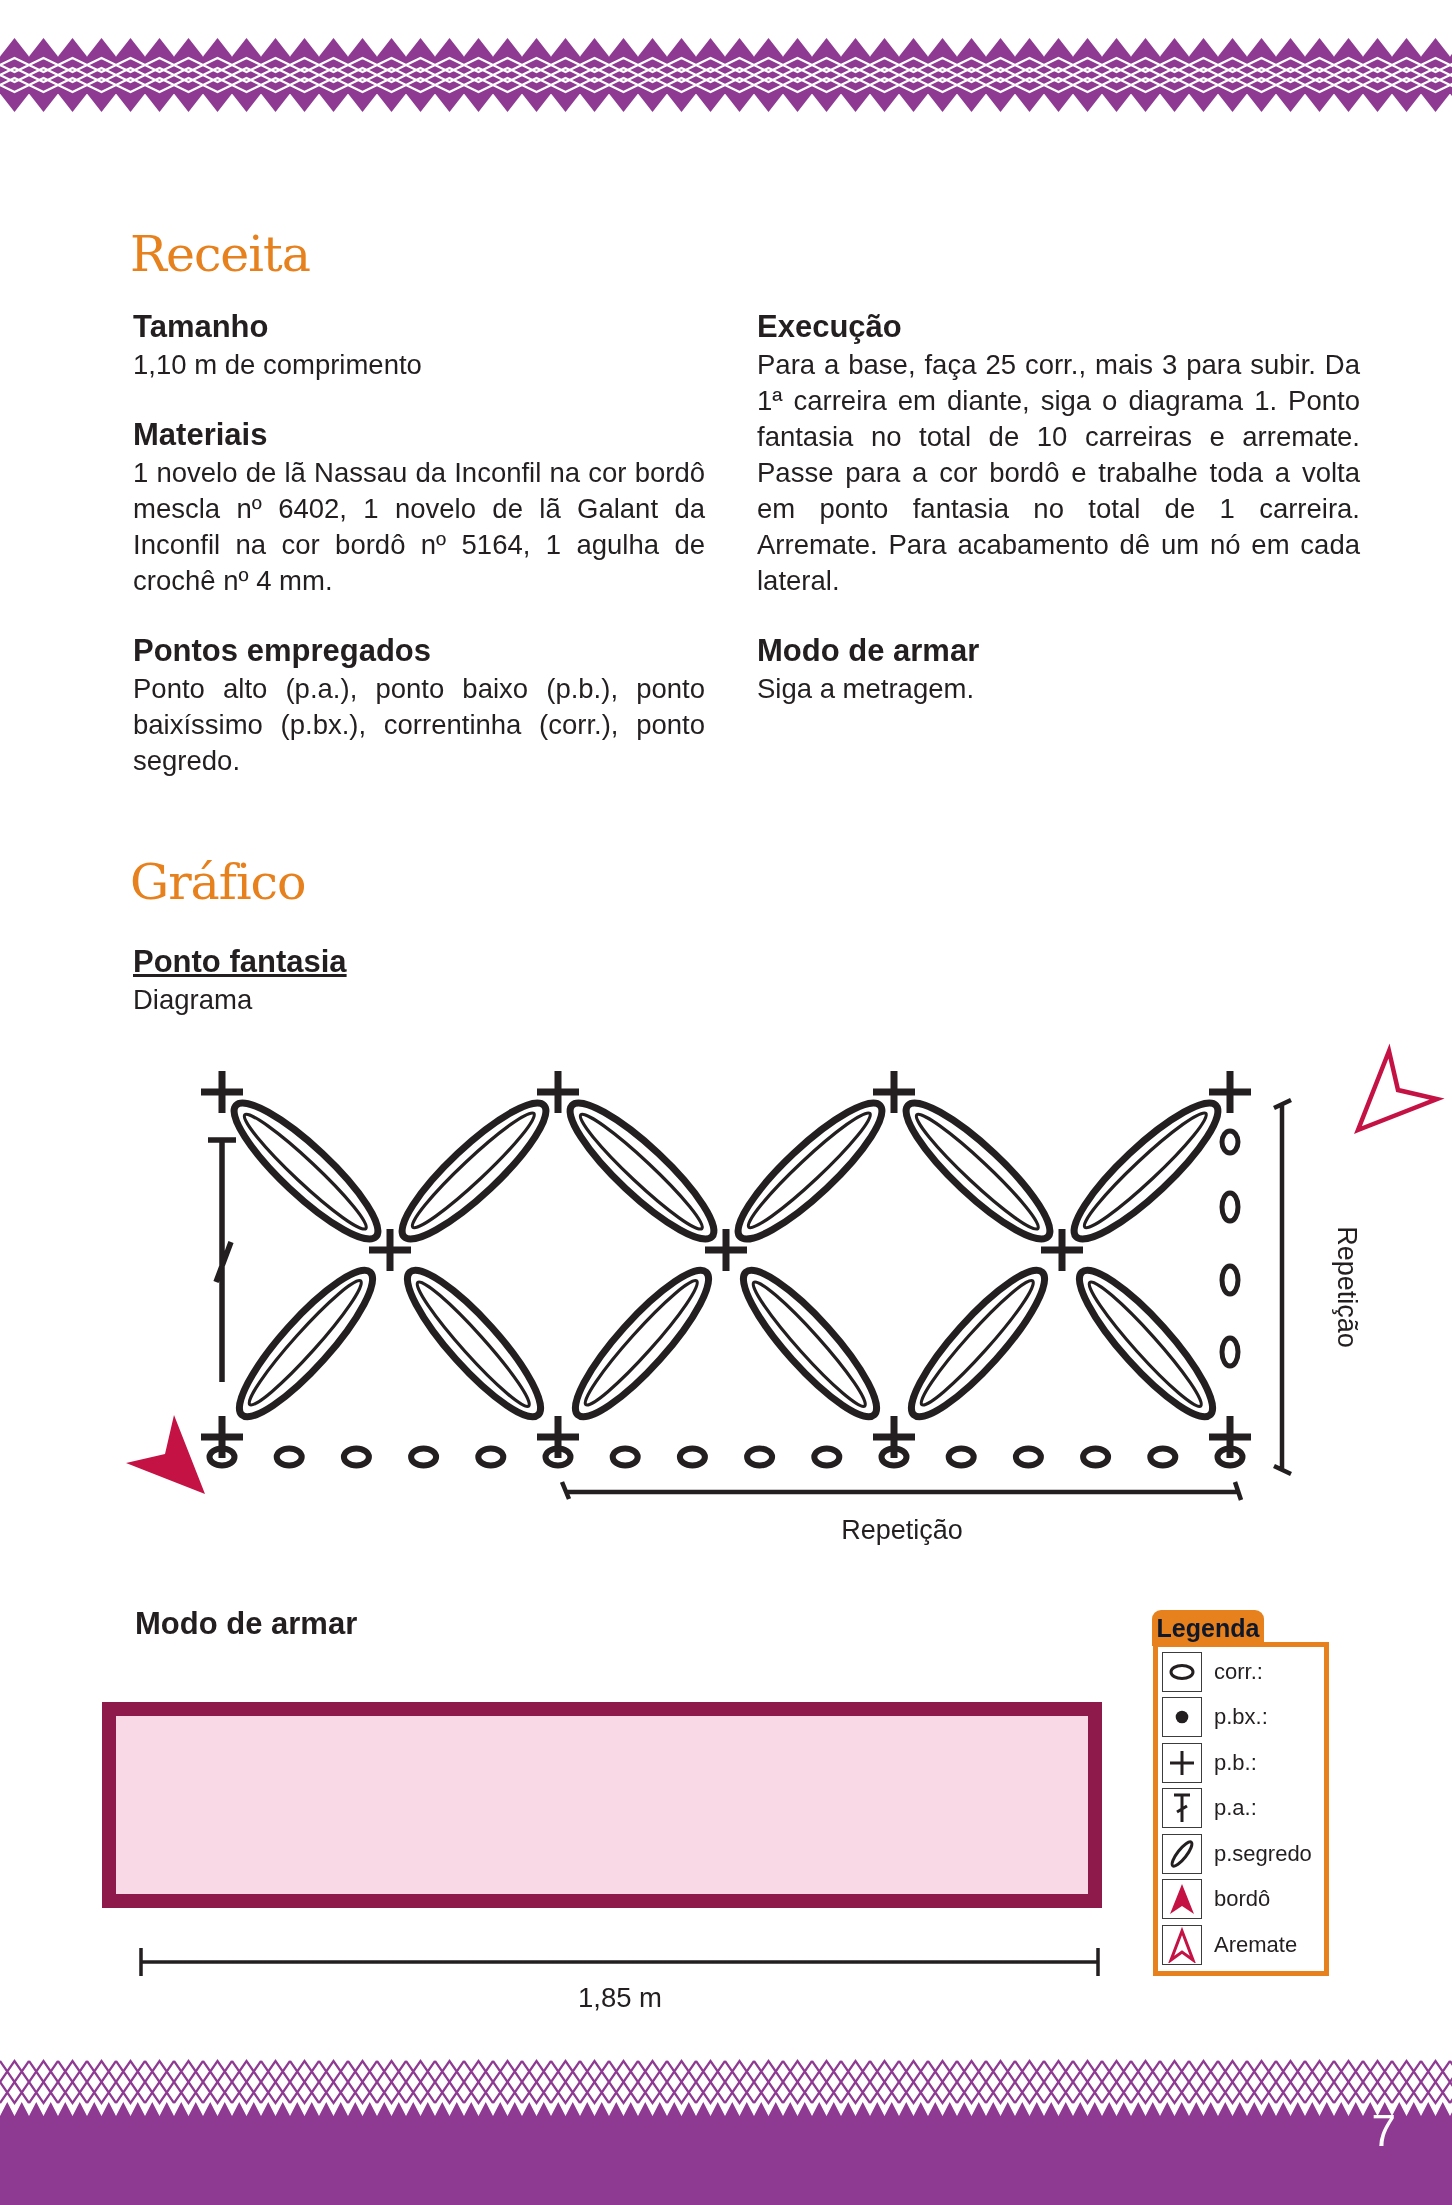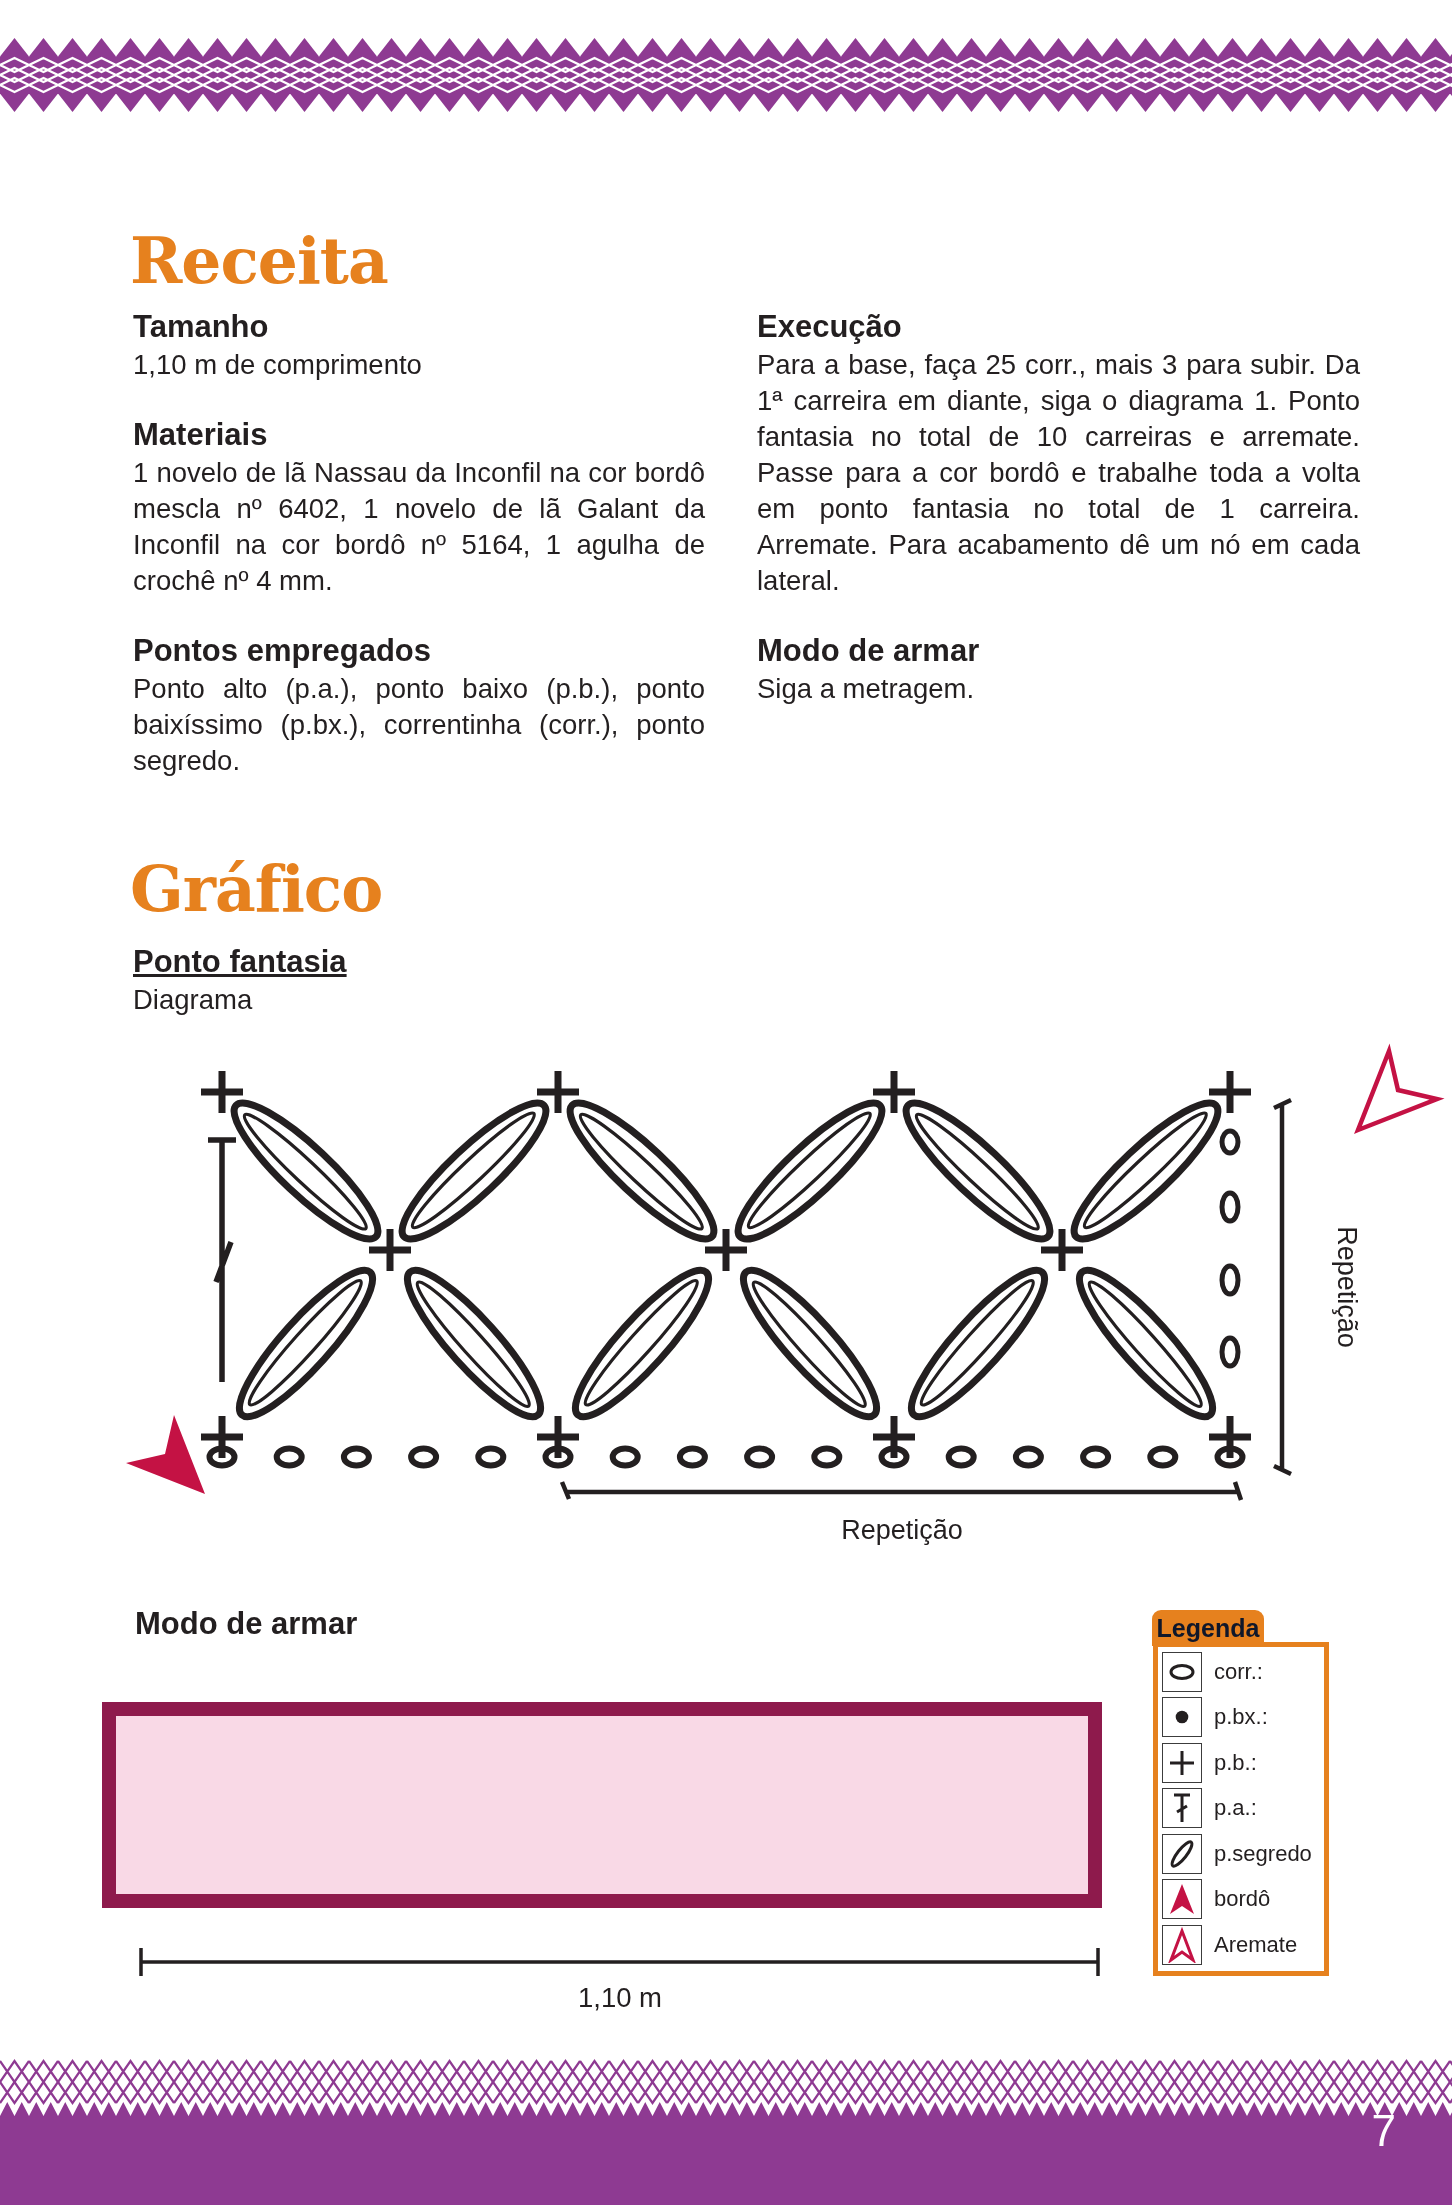--- a/index.html
+++ b/index.html
@@ -17,22 +17,22 @@
   }
   svg{display:block;}
   .abs{position:absolute;}
 
   
   .band-top{left:0;top:38px;}
   .band-bottom{left:0;top:2058px;}
 
   
   .big-title{
-    font-family:"DejaVu Serif",serif;font-weight:bold;color:var(--orange);
-    font-size:63px;line-height:1;letter-spacing:-1px;text-align:center;
+    font-family:"DejaVu Serif",serif;font-weight:normal;color:var(--orange);
+    font-size:49px;line-height:1;letter-spacing:-1px;text-align:center;
   }
   .title-receita{left:130px;top:230px;}
   .title-grafico{left:130px;top:858px;}
 
   
   .col{line-height:36px;font-size:27.5px;}
   .col-left{left:133px;top:310px;width:572px;}
   .col-right{left:757px;top:310px;width:603px;}
   .col h2{
     font-size:31px;line-height:34px;font-weight:bold;margin:0 0 3px 0;
@@ -228,21 +228,21 @@
     <path class="arrow-solid" d="M115,452 L84,373 L75,412 L36,421 Z"></path>
 
     <path class="arrow-outline" d="M1268,88 L1347,57 L1308,48 L1299,9 Z"></path>
   </svg>
 
   <div class="abs modo-heading">Modo de armar</div>
   <div class="abs scheme-rect"></div>
   <svg class="abs" style="left:90px;top:1940px;" width="1060" height="44" viewBox="0 0 1060 44">
     <path class="measure-line" d="M51,22 H1008 M51,8 V36 M1008,8 V36"></path>
   </svg>
-  <div class="abs measure-label">1,10 m</div>
+  <div class="abs measure-label">1,85 m</div>
 
   <div class="abs legend-tab">Legenda</div>
   <div class="abs legend-box">
     <div class="legend-row">
       <span class="legend-iconbox">
         <svg width="34" height="30" viewBox="0 0 34 30">
             <ellipse class="leg-stroke" cx="17" cy="15" rx="11" ry="6.5"></ellipse>
           </svg>
       </span>
       <span class="legend-label">corr.:</span>

